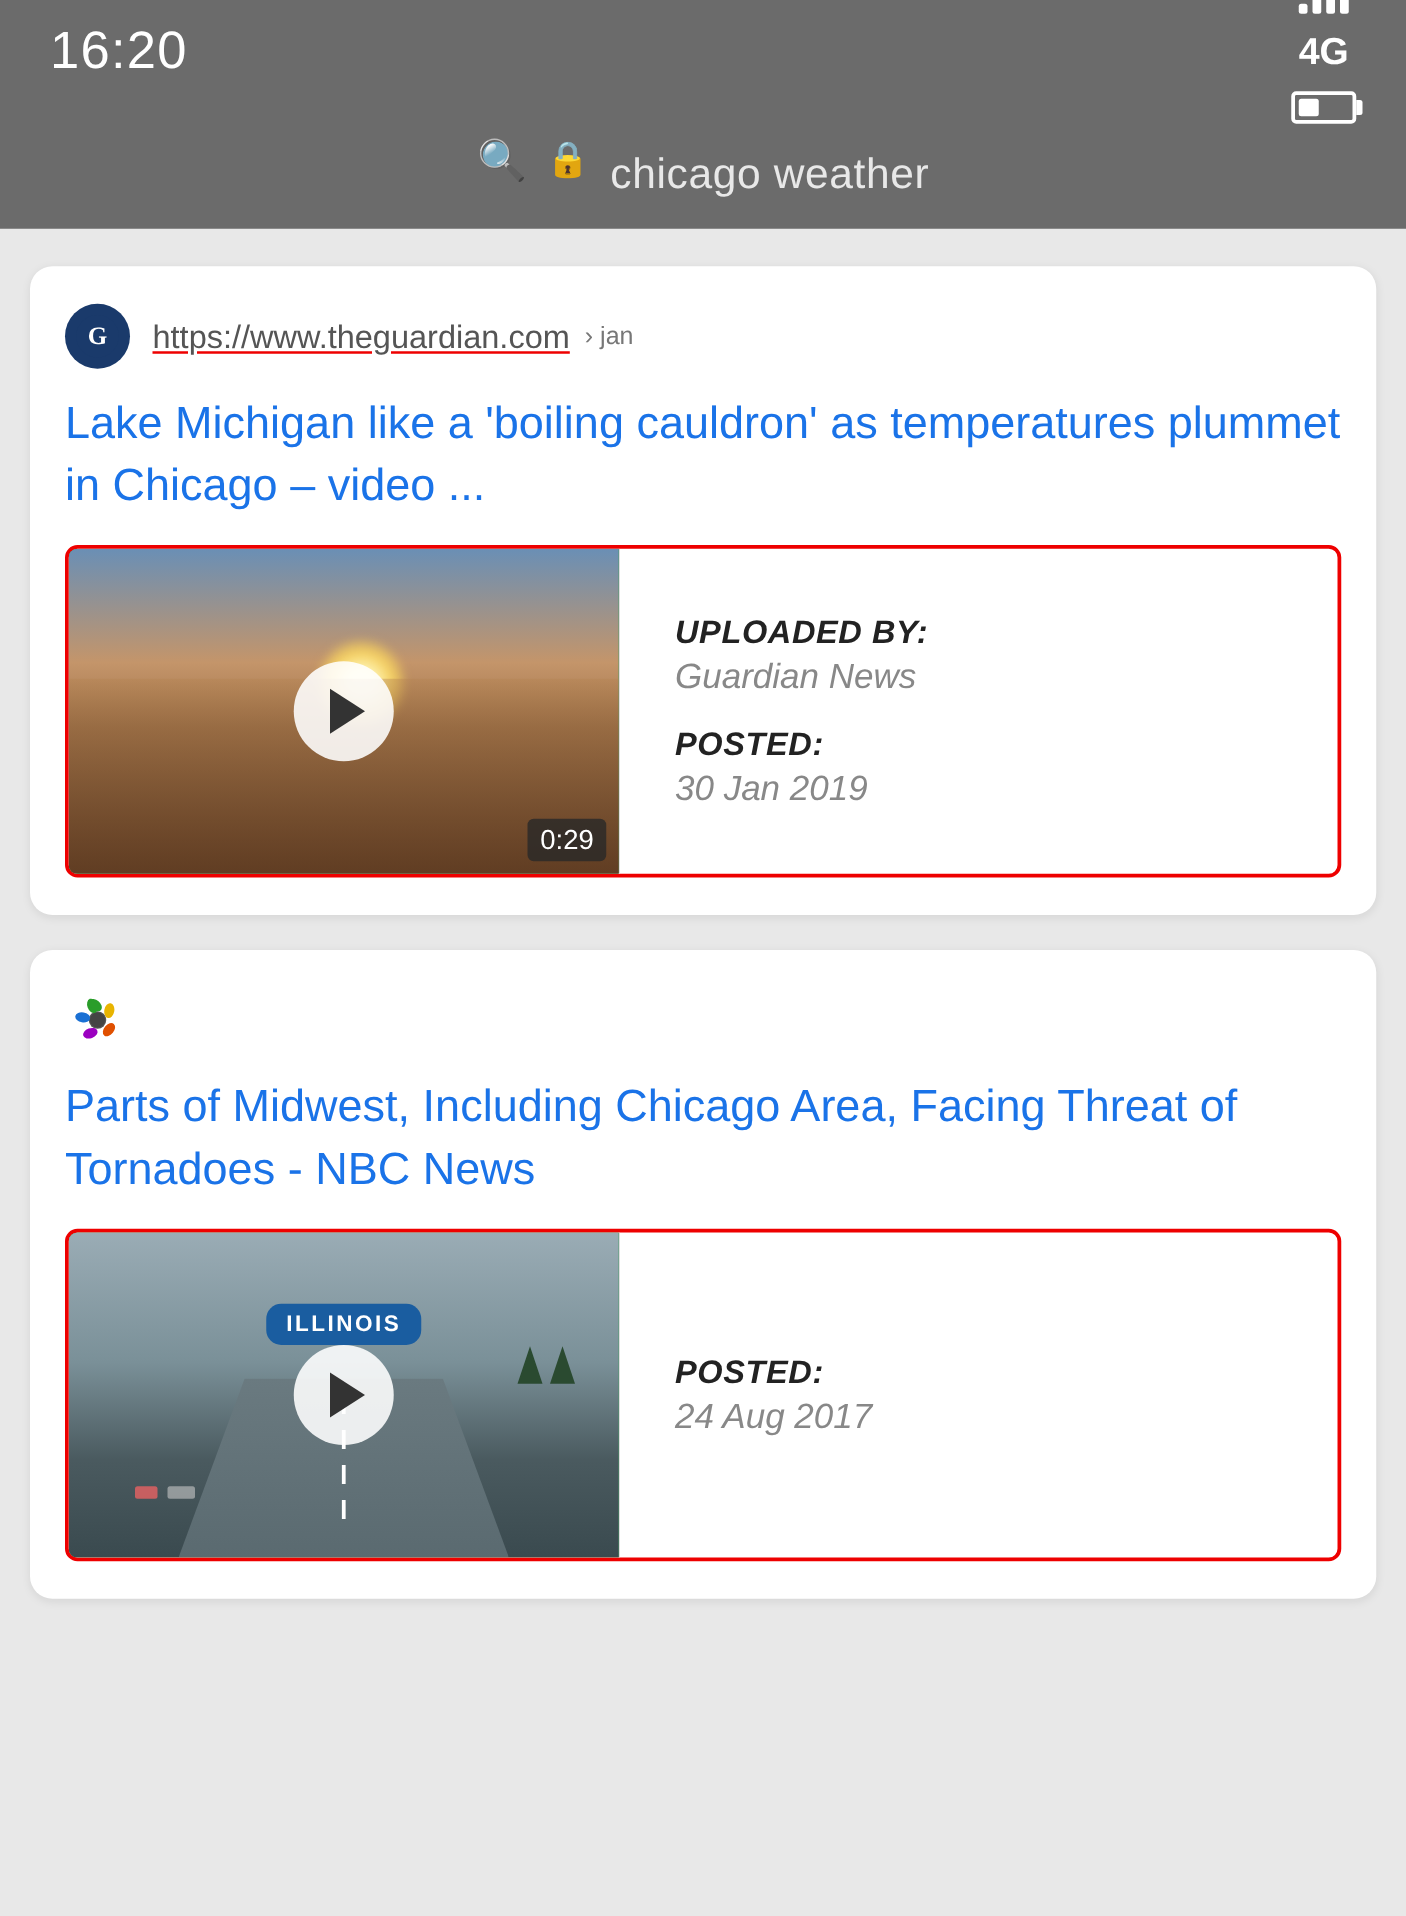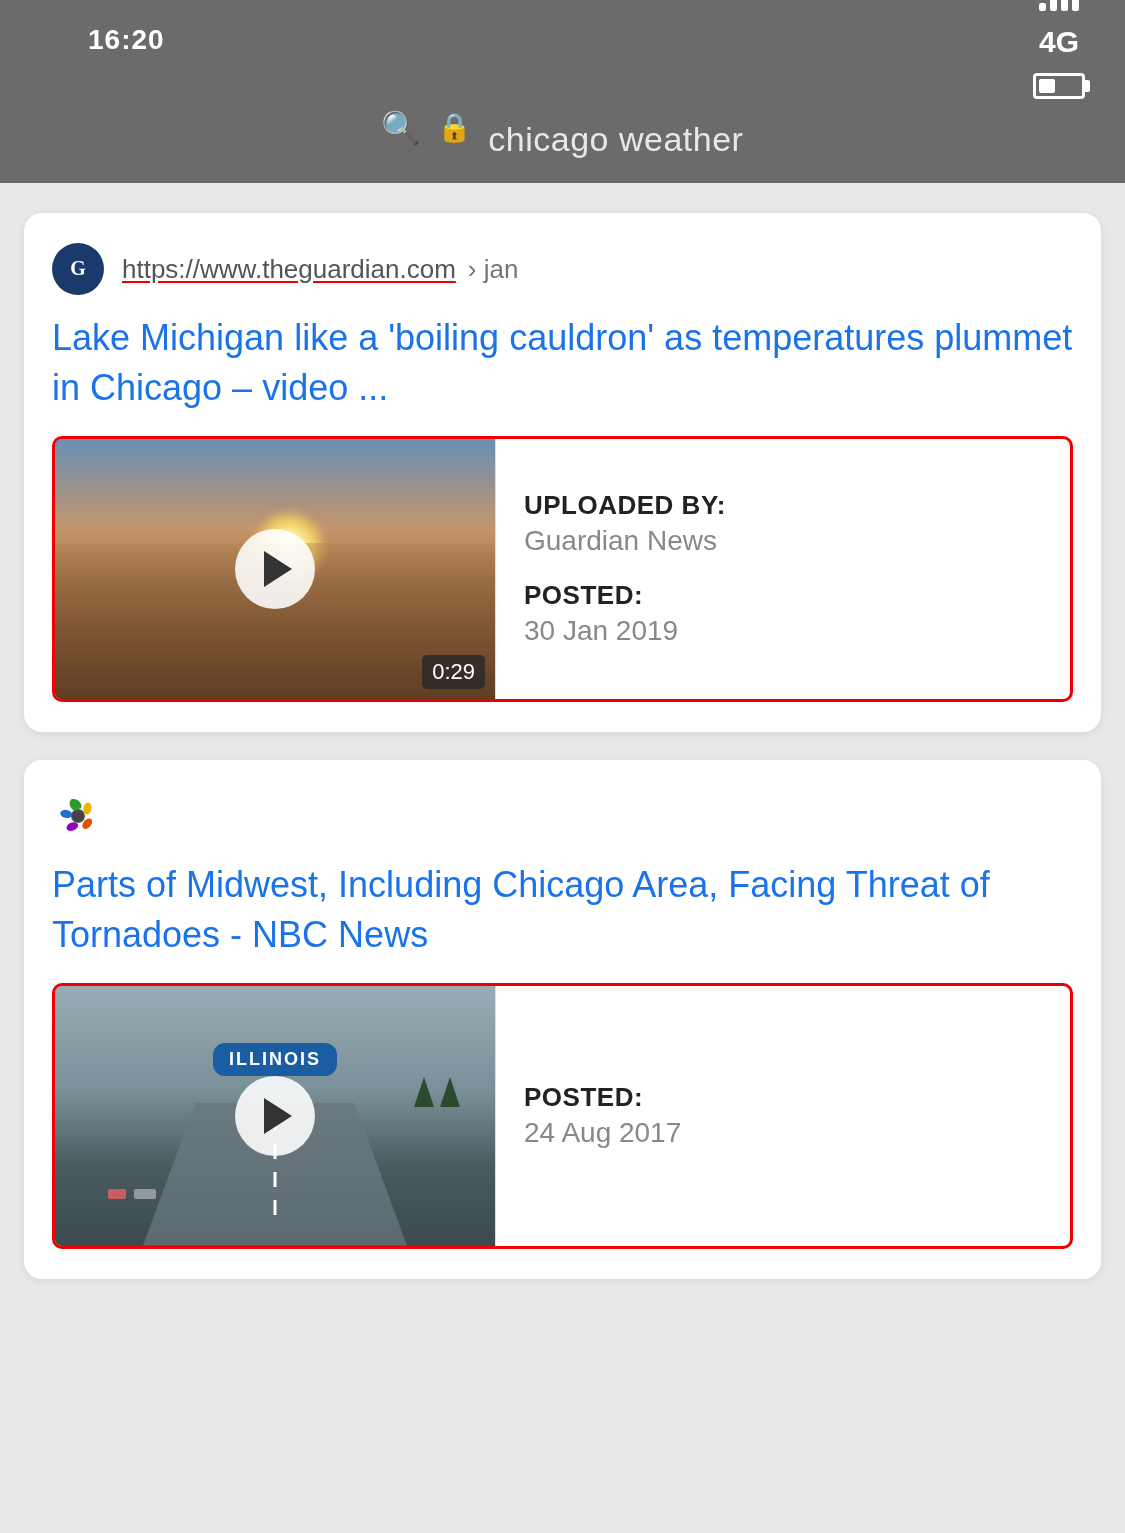--- a/index.html
+++ b/index.html
@@ -17,24 +17,23 @@
     .status-bar {
       background: #6b6b6b;
       height: 80px;
       display: flex;
       align-items: center;
       justify-content: space-between;
       padding: 0 40px;
     }
     .status-time {
       color: white;
-      font-size: 28px;
-      font-weight: bold;
+      font-size: 42px;
+      font-weight: normal;
       letter-spacing: 1px;
-      margin-left: 48px;
     }
     .status-icons {
       display: flex;
       align-items: center;
       gap: 14px;
       flex-direction: column;
     }
     .signal-bars {
       display: flex;
       align-items: flex-end;
@@ -167,21 +166,21 @@
       gap: 12px;
     }
     .url-main {
       text-decoration: underline;
       text-decoration-color: #e00;
       text-underline-offset: 3px;
       color: #555;
     }
     .url-path {
       color: #777;
-      font-size: 26px;
+      font-size: 20px;
       text-align: center;
     }
 
     
     .card-title {
       font-size: 36px;
       color: #1a73e8;
       line-height: 1.4;
       margin-bottom: 22px;
     }
@@ -343,26 +342,27 @@
       background: rgba(40,40,40,0.8);
       color: white;
       font-size: 22px;
       padding: 4px 10px;
       border-radius: 5px;
       z-index: 2;
     }
 
     .video-meta {
       flex: 1;
-      padding: 24px 28px;
+      padding: 24px 44px;
       display: flex;
       flex-direction: column;
       justify-content: center;
       gap: 23px;
       border-left: 1px solid #ddd;
+      font-style: italic;
     }
     .meta-row {}
     .meta-label {
       font-size: 26px;
       font-weight: bold;
       color: #222;
       letter-spacing: 0.5px;
     }
     .meta-value {
       font-size: 28px;

